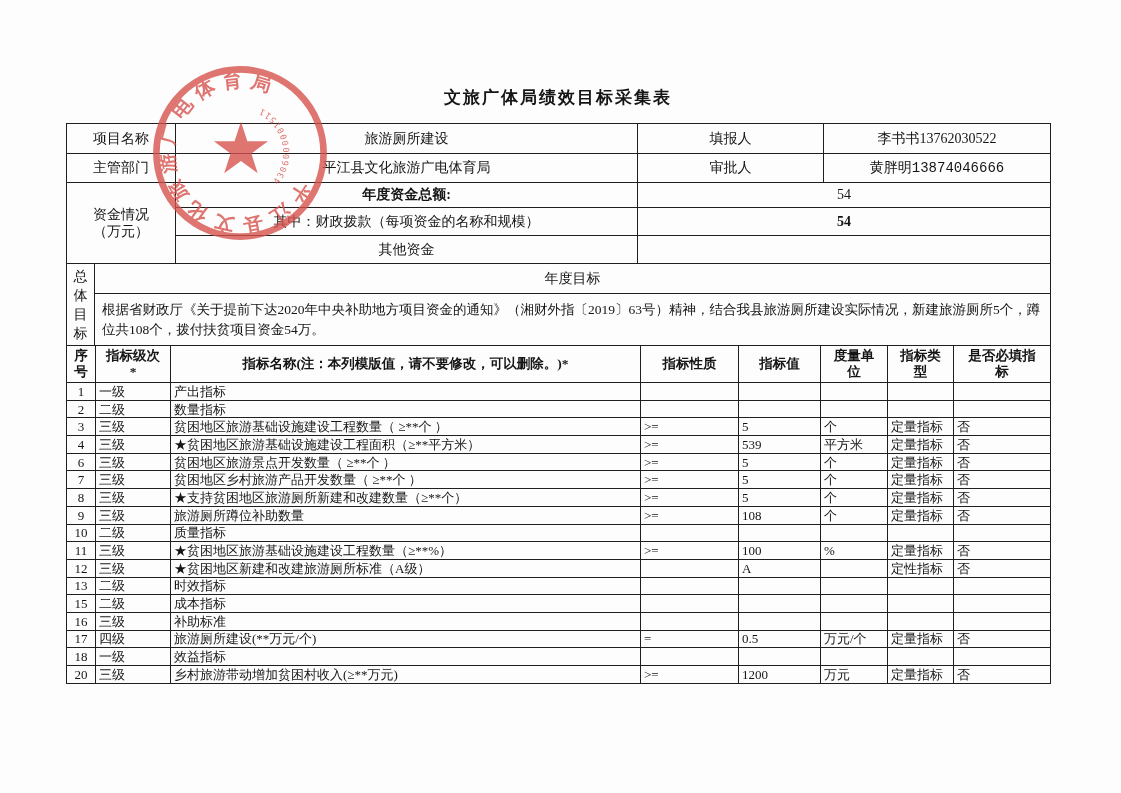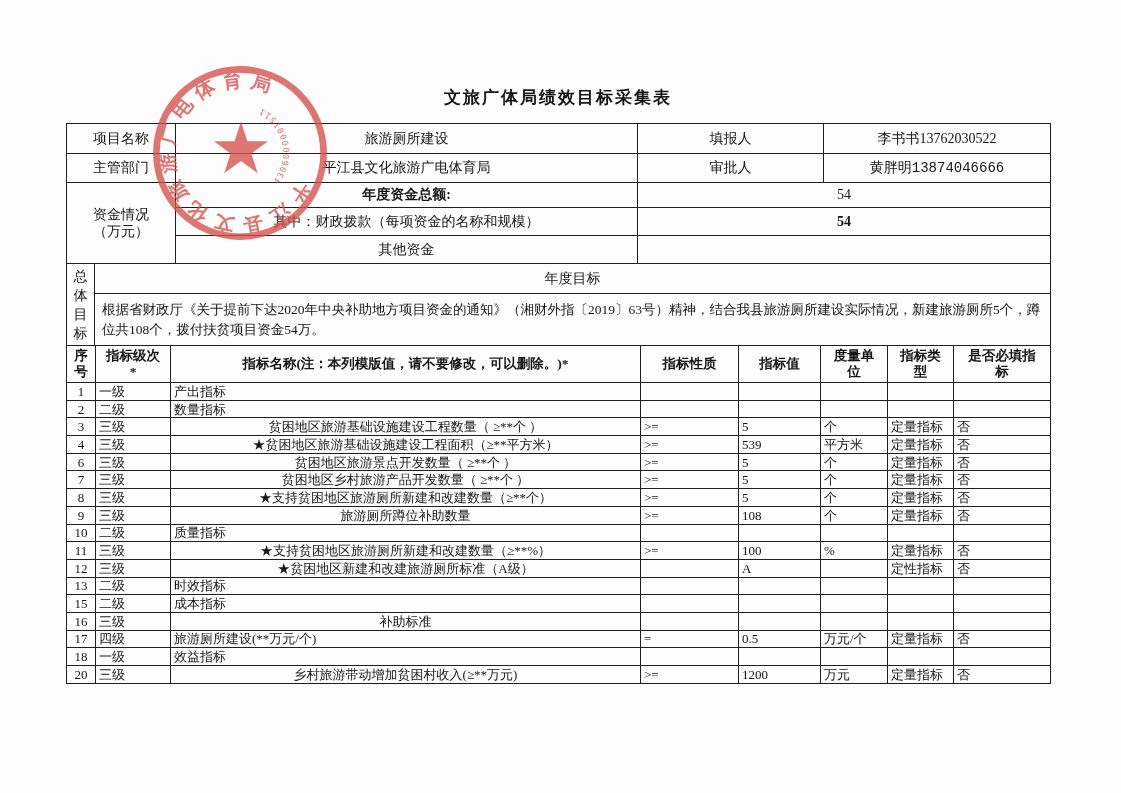--- a/index.html
+++ b/index.html
@@ -24,21 +24,21 @@
               line-height:19px;font-size:14px;white-space:normal;}
   .goal-text{font-size:13.5px;line-height:20px;white-space:normal;
              text-align:left;vertical-align:middle;padding:2px 7px;}
   
   .t3 th{font-size:13.5px;font-weight:bold;line-height:16px;white-space:pre-line;
          padding:1px 2px;height:34px;vertical-align:middle;}
   .t3 td{font-size:13px;line-height:15px;padding:0 3px;height:15px;}
   .t3 tr{height:17.7px;}
   .num{text-align:center;}
   .lv1{padding-left:7px;} .lv2{padding-left:33px;}
-  .lv3{padding-left:58px;text-align:center;} .lv4{padding-left:88px;}
+  .lv3{padding-left:58px;} .lv4{padding-left:88px;}
   
   .stamp{position:absolute;left:145px;top:58px;width:190px;height:190px;z-index:5;
          pointer-events:none;}
 </style>
 </head>
 <body>
 
 <div class="page">
 
   <div class="title">文旅广体局绩效目标采集表</div>
@@ -233,21 +233,21 @@
             <td class="lv2">质量指标</td>
             <td></td>
             <td></td>
             <td></td>
             <td></td>
             <td></td>
           </tr>
           <tr>
             <td class="num">11</td>
             <td>三级</td>
-            <td class="lv3">★支持贫困地区旅游厕所新建和改建数量（≥**%）</td>
+            <td class="lv3">★贫困地区旅游基础设施建设工程数量（≥**%）</td>
             <td>&gt;=</td>
             <td>100</td>
             <td>%</td>
             <td>定量指标</td>
             <td>否</td>
           </tr>
           <tr>
             <td class="num">12</td>
             <td>三级</td>
             <td class="lv3">★贫困地区新建和改建旅游厕所标准（A级）</td>

